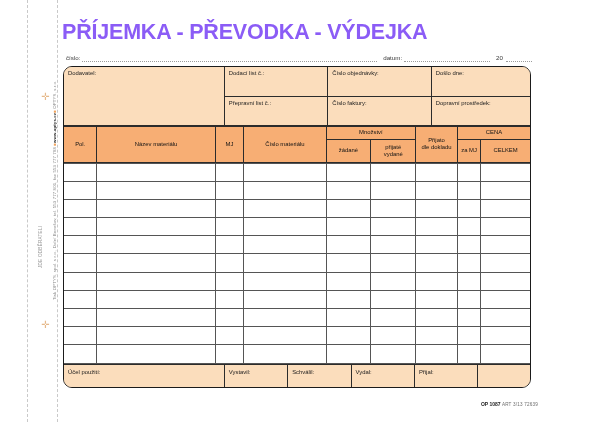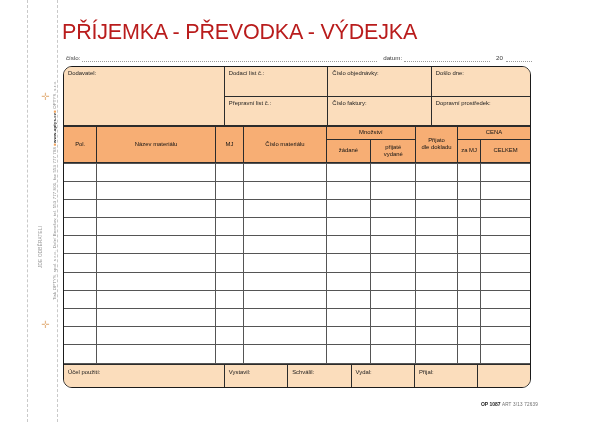--- a/index.html
+++ b/index.html
@@ -77,23 +77,23 @@
   #publisher-imprint .dot {
     color: #f0a35c;
   }
 
   
   #form-title {
     position: absolute;
     left: 62px;
     top: 20px;
     font-size: 21.5px;
-    font-weight: normal;
+    font-weight: bold;
     letter-spacing: -0.2px;
-    color: #b91c1c;
+    color: #8b5cf6;
     white-space: nowrap;
   }
 
   
   #meta-line {
     position: absolute;
     left: 66px;
     top: 50px;
     width: 466px;
     height: 12px;

